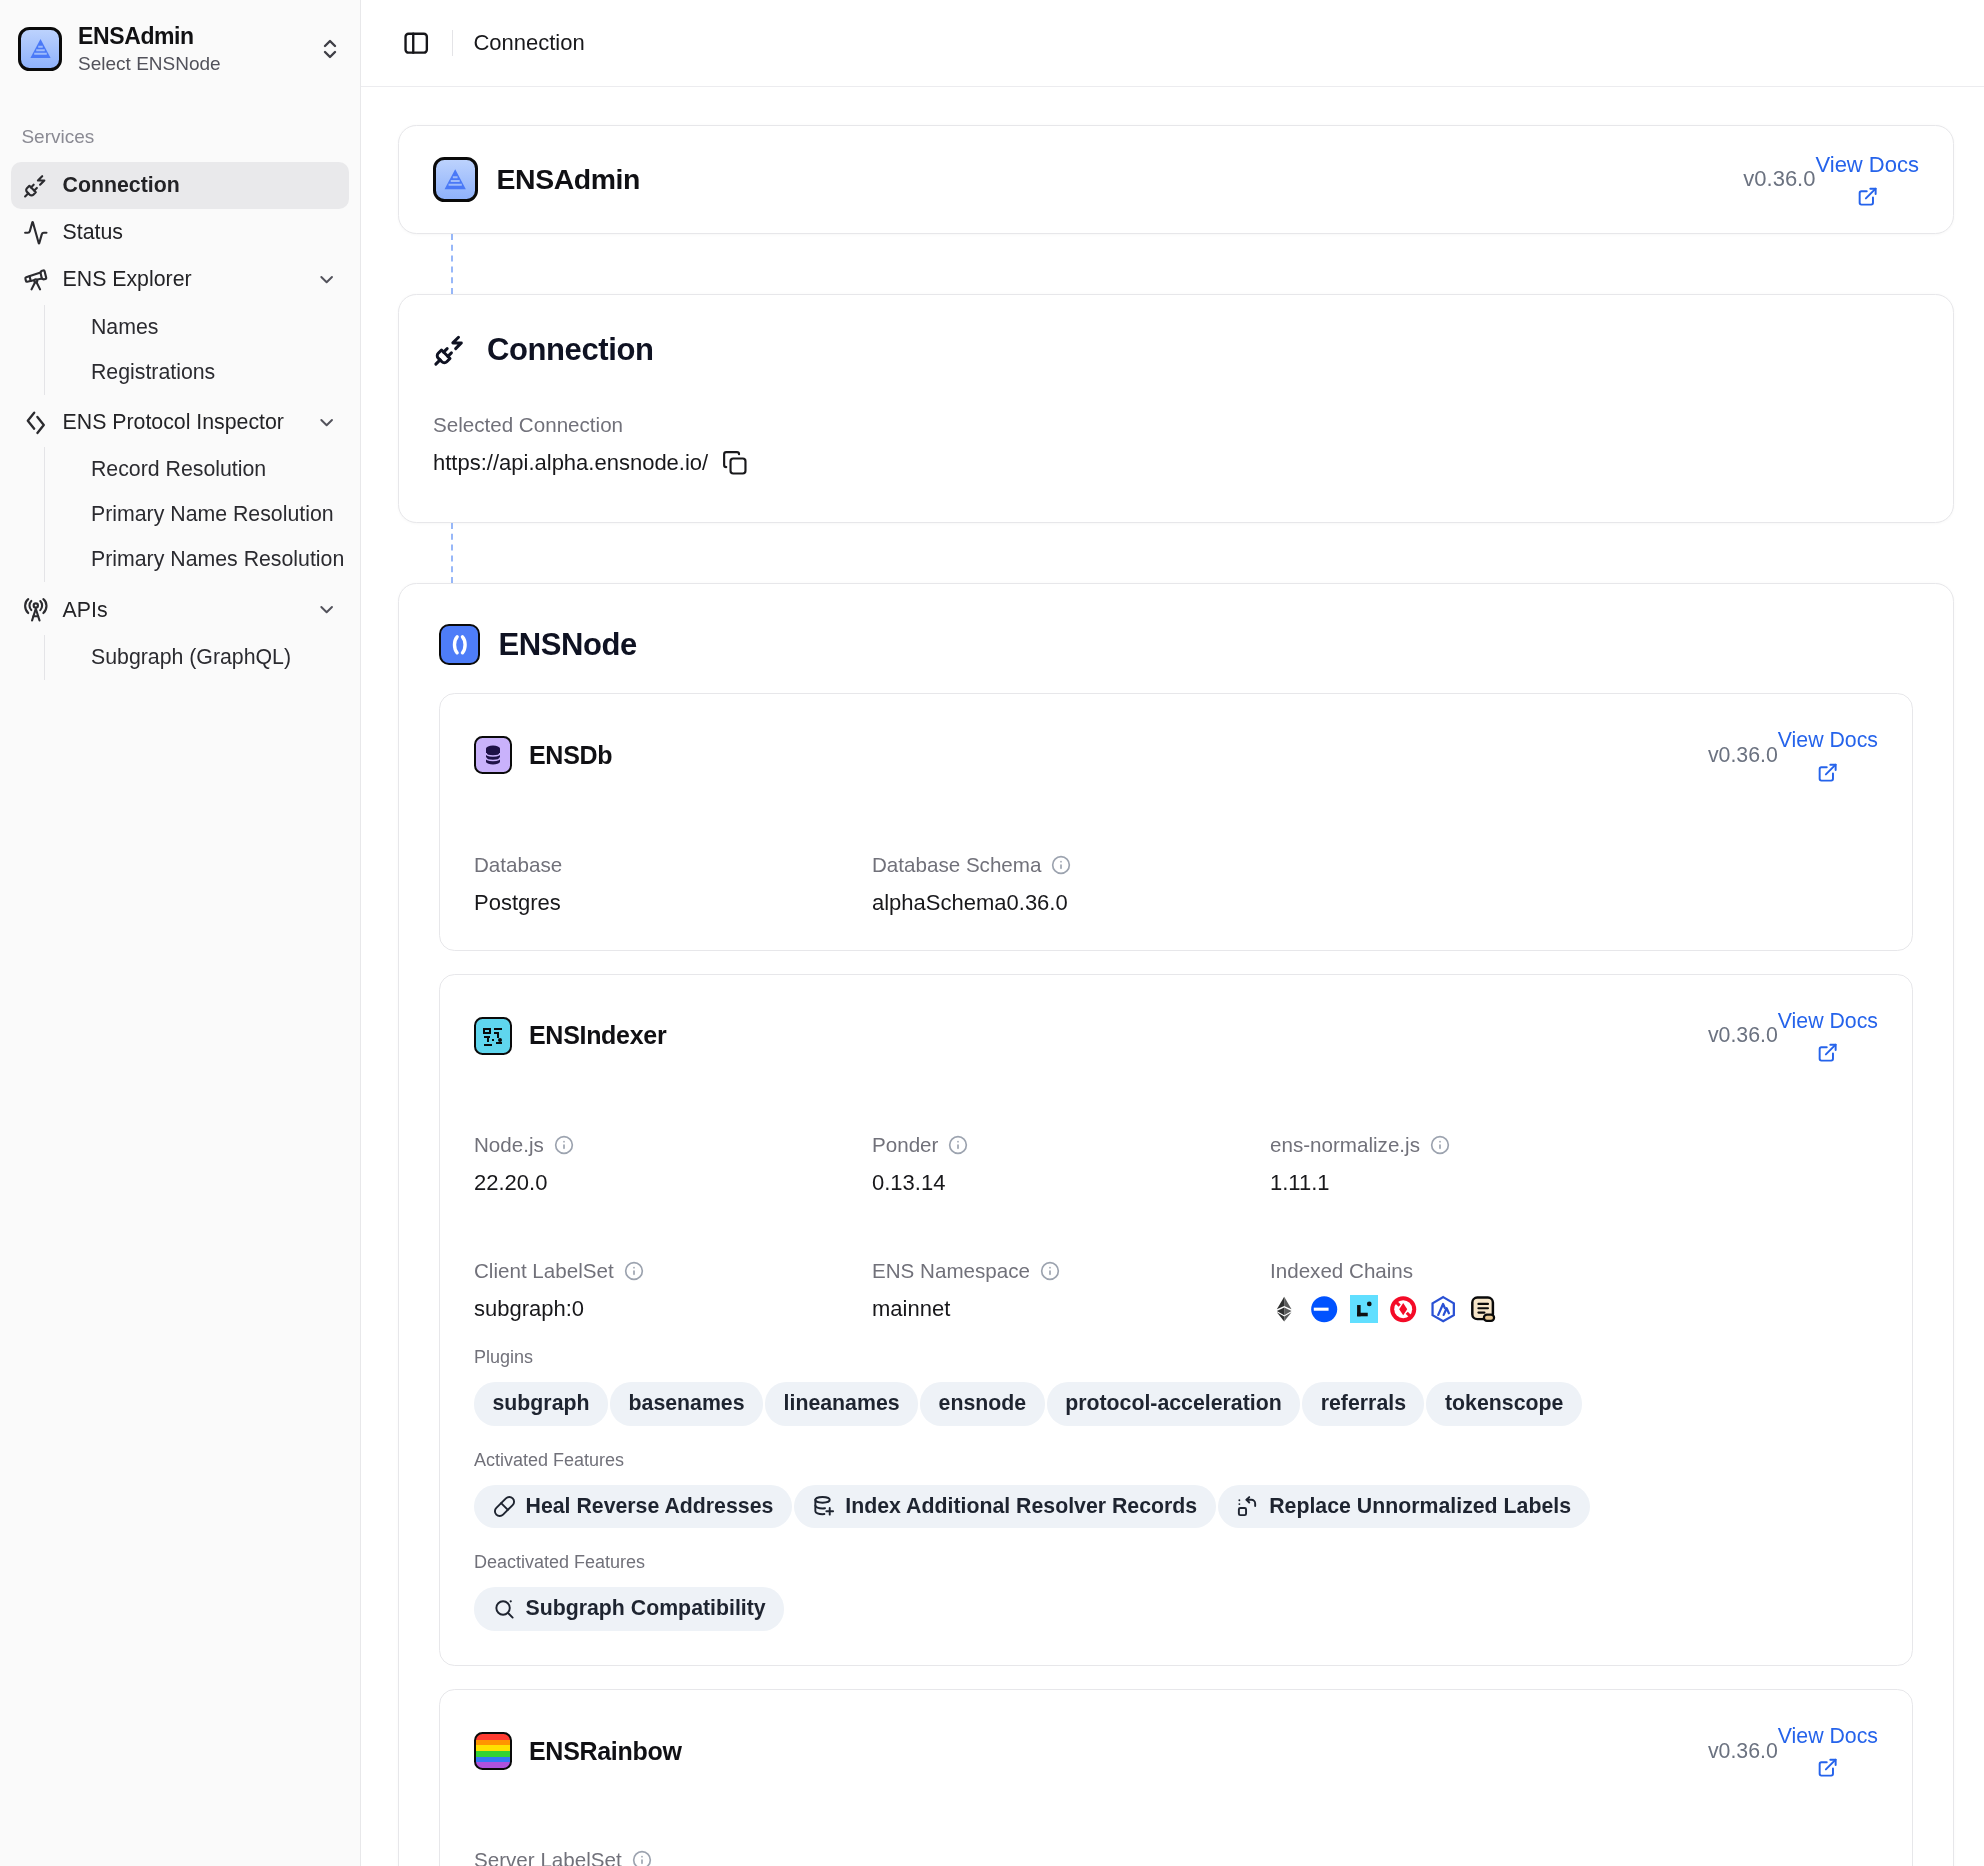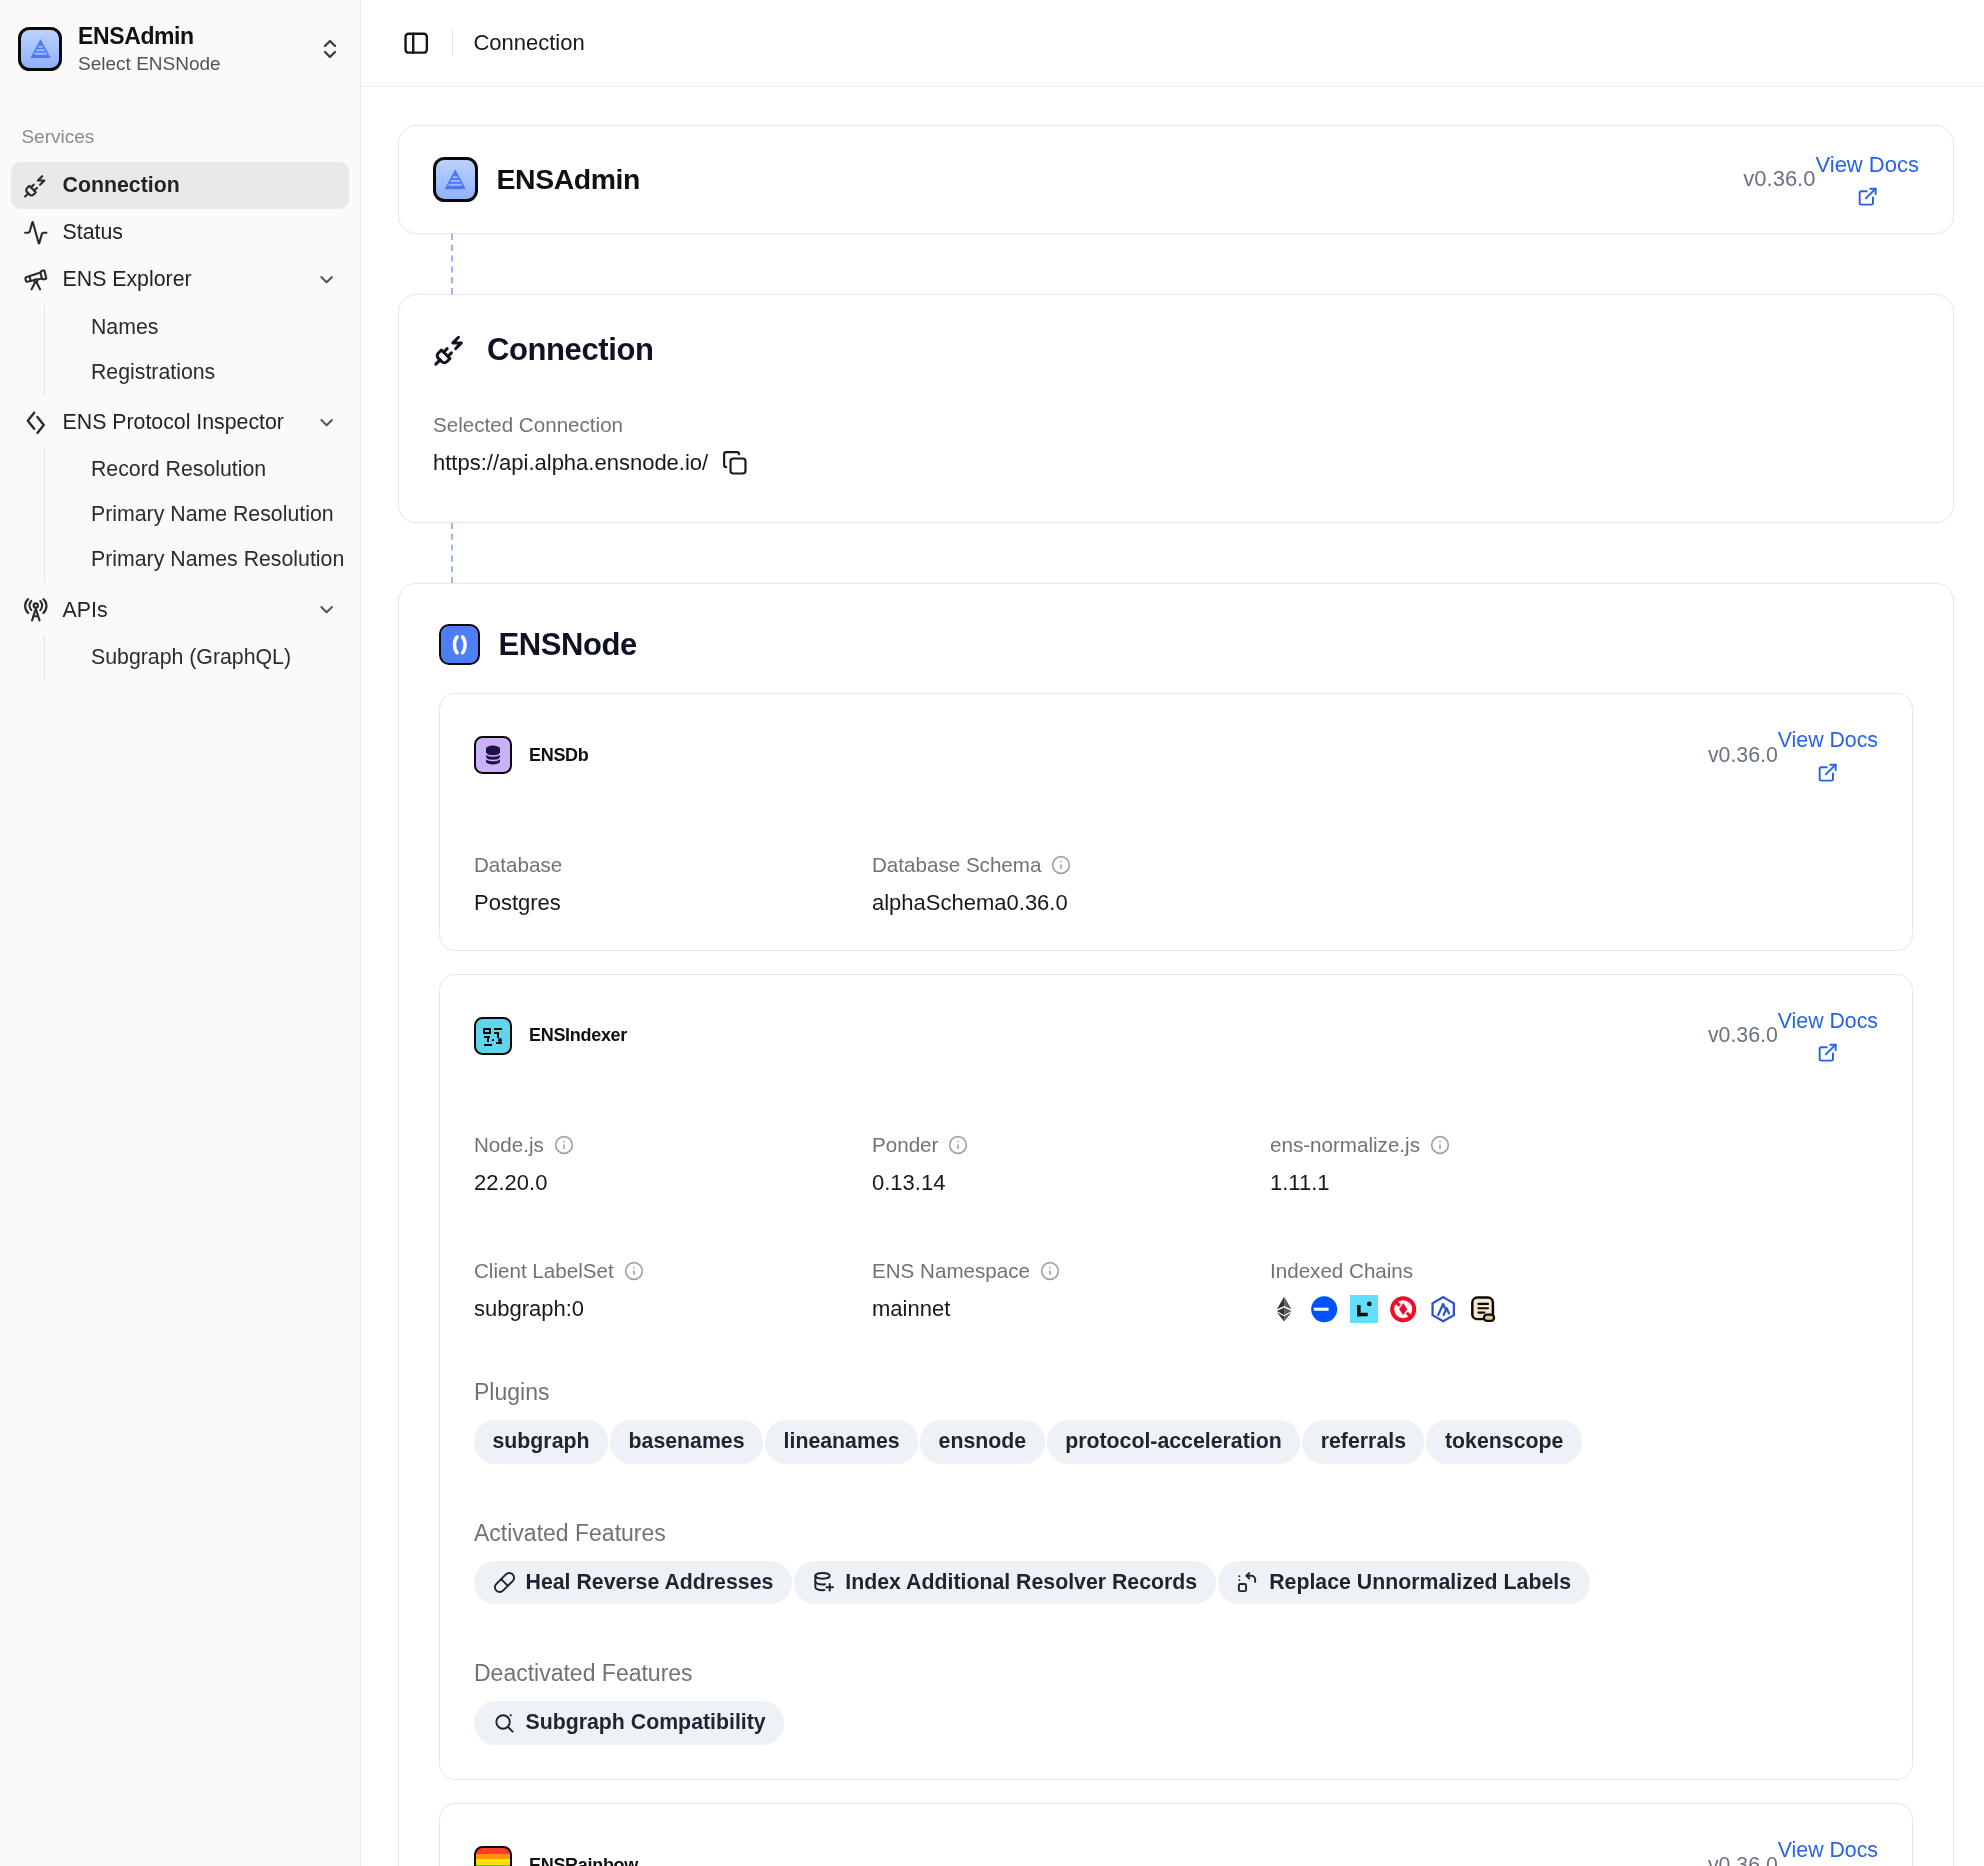--- a/index.html
+++ b/index.html
@@ -58,32 +58,32 @@
   .copy-btn { background:none; border:none; color:#18181b; cursor:pointer; width:25.6px; height:25.6px; }
   .conn-label { margin-top:45px; }
 
   .ensnode-card { padding:40px; }
   .ensnode-head { display:flex; align-items:center; gap:18.5px; margin-bottom:28px; }
   .node-logo { width:41px; height:41px; border-radius:10px; background:#4e7df8; border:2.8px solid #0a0a0a; display:flex; align-items:center; justify-content:center; flex:none; }
 
   .subcard { border:1.4px solid #e7e7ea; border-radius:15.6px; padding:34px; margin-bottom:23px; background:#fff; }
   .subcard:last-child { margin-bottom:0; }
   .subcard-head { display:flex; align-items:center; }
-  .subcard-title { font-size:18px; font-weight:700; letter-spacing:-0.3px; margin-left:17px; color:#101014; }
+  .subcard-title { font-size:25px; font-weight:700; letter-spacing:-0.3px; margin-left:17px; color:#101014; }
   .sub-ic { width:38px; height:38px; border-radius:8.5px; border:2.8px solid #0a0a0a; display:flex; align-items:center; justify-content:center; flex:none; }
   .ic-db { background:#c9b2fb; }
   .ic-idx { background:#5fd6ee; }
   .ic-rainbow { background:linear-gradient(#ff3b30 0 16.6%, #ff9500 16.6% 33.3%, #ffe000 33.3% 50%, #34d335 50% 66.6%, #3478f6 66.6% 83.3%, #af52de 83.3% 100%); }
 
   .grid3 { display:grid; grid-template-columns:398px 398px 1fr; margin-top:40px; }
   .grid3.tight { margin-top:33px; }
   .chains { display:flex; align-items:center; gap:11.4px; margin-top:11.4px; }
   .chain { width:28.4px; height:28.4px; flex:none; }
 
-  .section-label { font-size:23px; color:#71717a; margin-top:56px; }
+  .section-label { font-size:18px; color:#71717a; margin-top:24px; }
   .chips { display:flex; align-items:center; gap:2px; margin-top:14.2px; flex-wrap:wrap; }
   .chip { background:#eef2f7; border-radius:21.3px; padding:9.2px 18.5px; font-size:21.3px; font-weight:700; color:#1e2430; display:flex; align-items:center; gap:10px; }
   .chip .fic { width:23px; height:23px; color:#1e2430; flex:none; }
 </style>
 </head>
 <body>
 
 <aside class="sidebar">
   <div class="sb-header">
     <div class="sb-logo">

